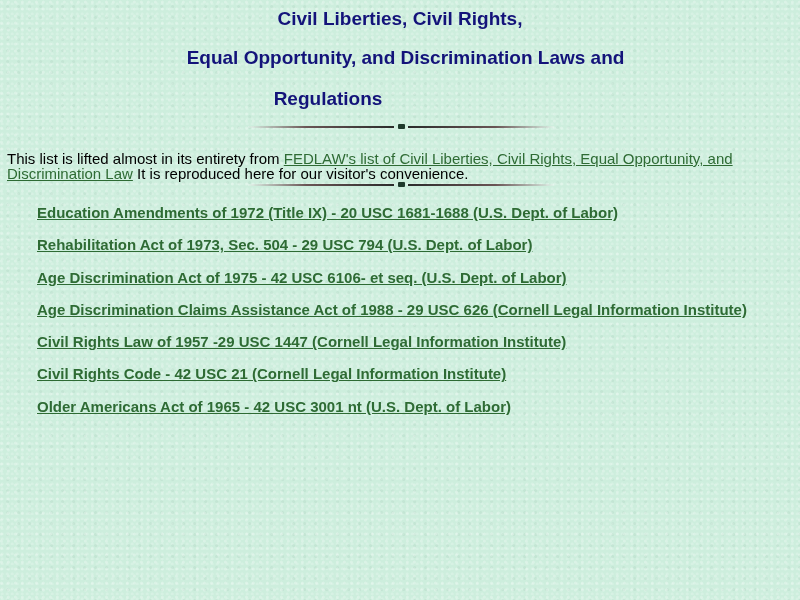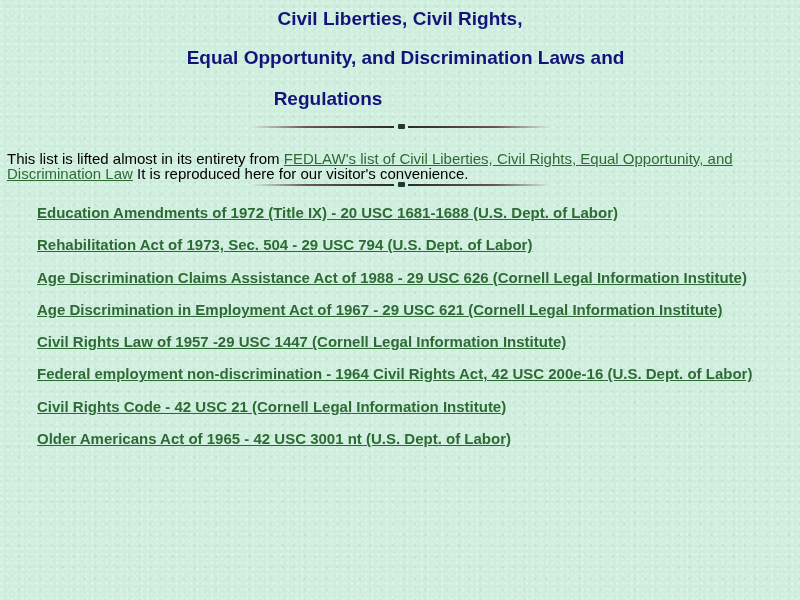--- a/index.html
+++ b/index.html
@@ -123,19 +123,18 @@
 
 <div class="divider divider-2">
   <div class="bar-left"></div>
   <div class="gem"></div>
   <div class="bar-right"></div>
 </div>
 
 <ul class="law-list">
   <li><a href="#">Education Amendments of 1972 (Title IX) - 20 USC 1681-1688 (U.S. Dept. of Labor)</a></li>
   <li><a href="#">Rehabilitation Act of 1973, Sec. 504 - 29 USC 794 (U.S. Dept. of Labor)</a></li>
+  <li><a href="#">Age Discrimination Act of 1975 - 42 USC 6106- et seq. (U.S. Dept. of Labor)</a></li>
   <li><a href="#">Age Discrimination Claims Assistance Act of 1988 - 29 USC 626 (Cornell Legal Information Institute)</a></li>
-  <li><a href="#">Age Discrimination in Employment Act of 1967 - 29 USC 621 (Cornell Legal Information Institute)</a></li>
   <li><a href="#">Civil Rights Law of 1957 -29 USC 1447 (Cornell Legal Information Institute)</a></li>
-  <li><a href="#">Federal employment non-discrimination - 1964 Civil Rights Act, 42 USC 200e-16 (U.S. Dept. of Labor)</a></li>
   <li><a href="#">Civil Rights Code - 42 USC 21 (Cornell Legal Information Institute)</a></li>
   <li><a href="#">Older Americans Act of 1965 - 42 USC 3001 nt (U.S. Dept. of Labor)</a></li>
 </ul>
 
 </body></html>

